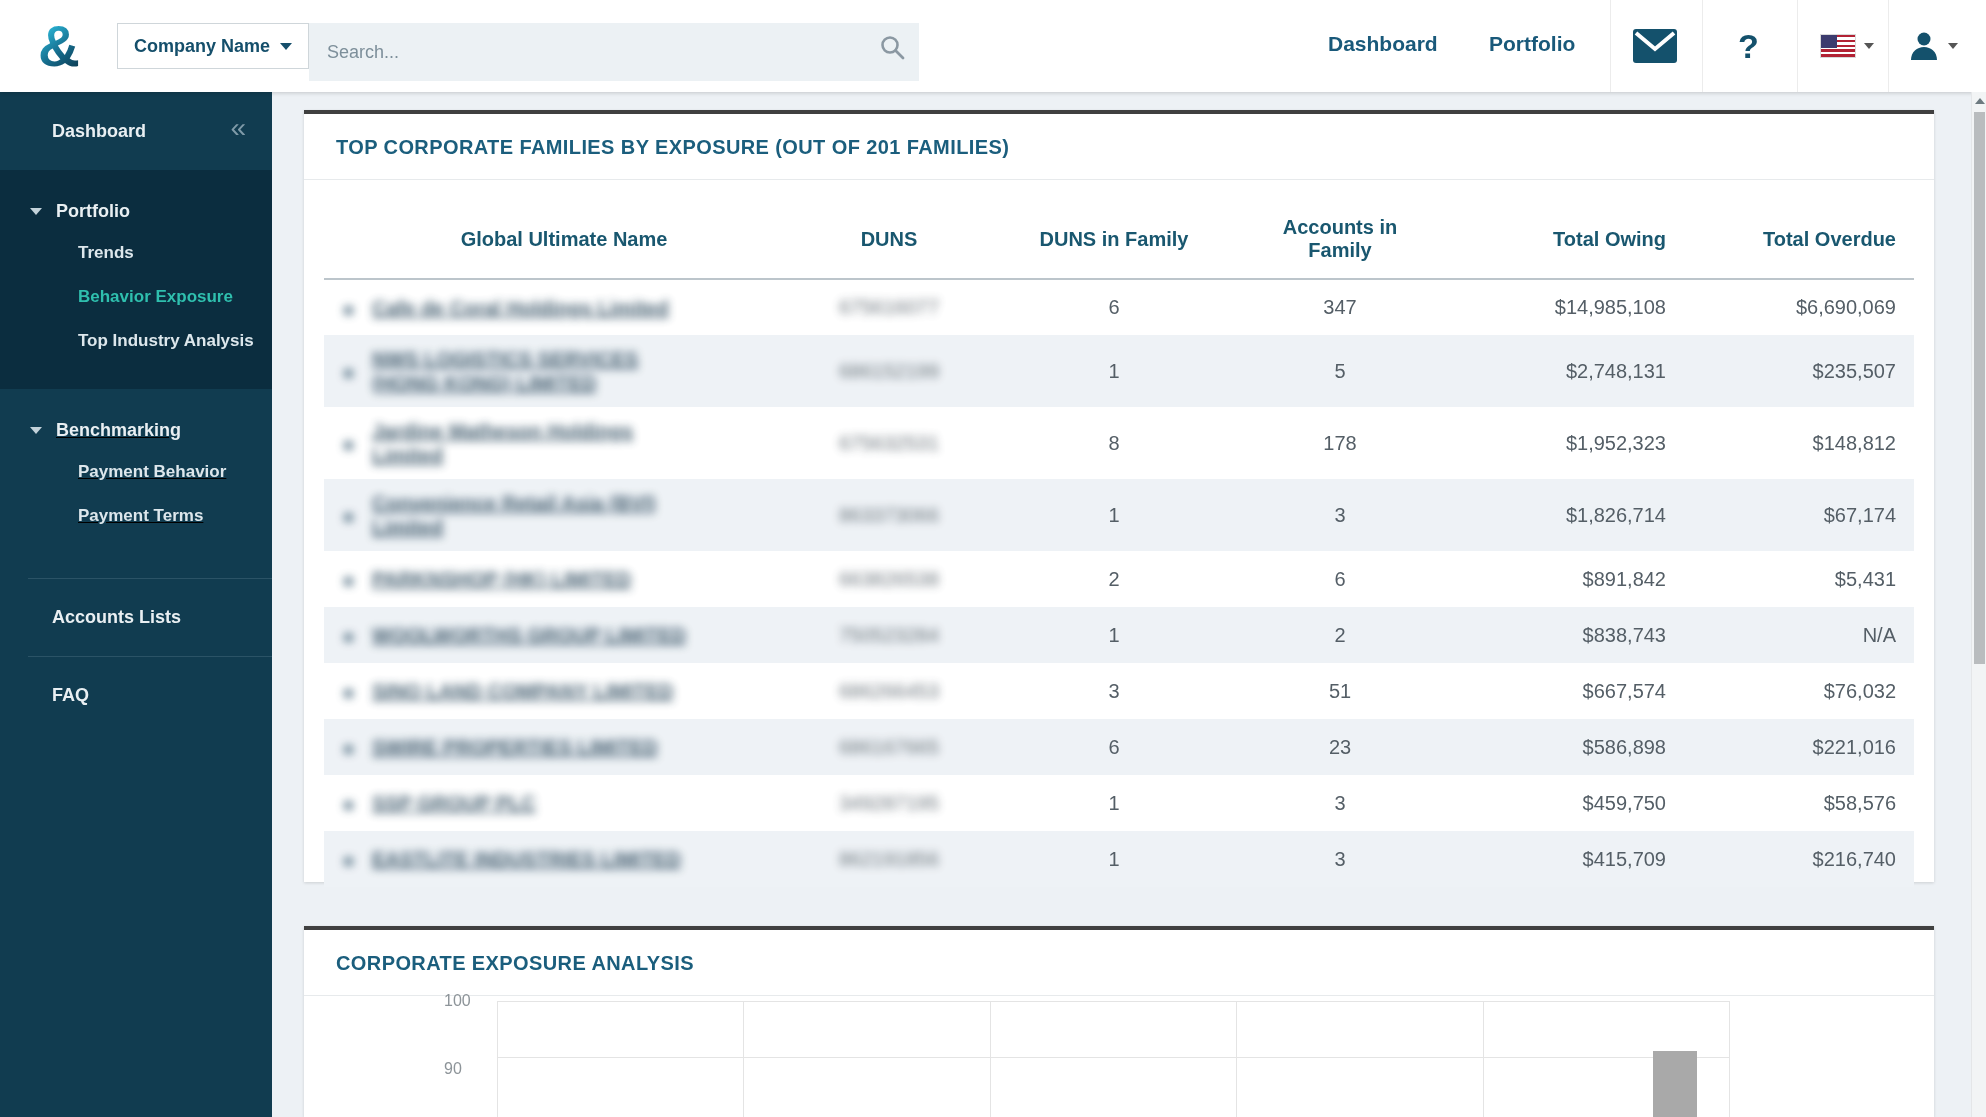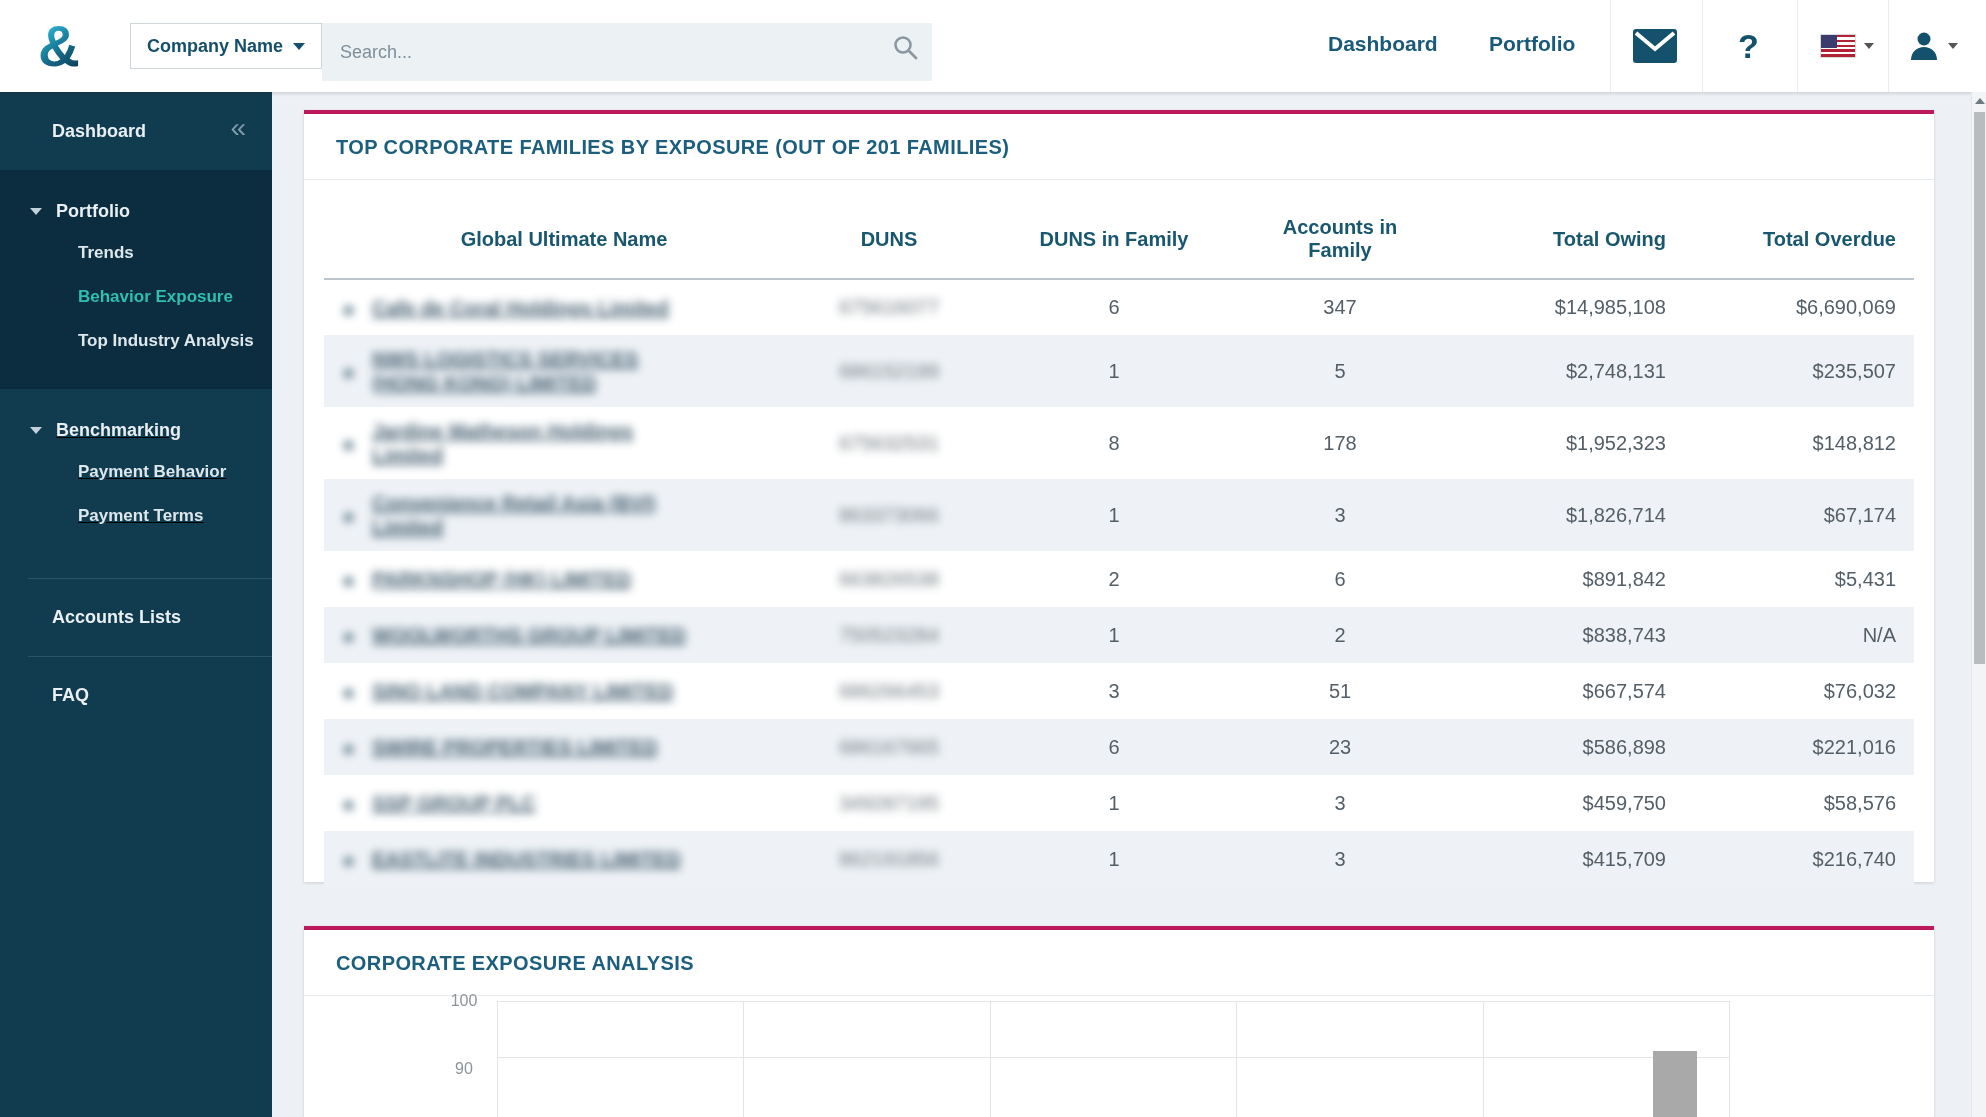--- a/index.html
+++ b/index.html
@@ -6,21 +6,21 @@
   html,body { width:1986px; height:1117px; overflow:hidden;
     font-family:"Liberation Sans","DejaVu Sans",sans-serif; background:#fff; }
 
   
   .topbar { position:absolute; left:0; top:0; width:1986px; height:92px; background:#fff;
     box-shadow:0 1px 4px rgba(0,0,0,.18); z-index:30; }
   .logo { position:absolute; left:26px; top:8px; width:66px; height:76px;
     font-size:58px; font-weight:bold; line-height:76px; text-align:center;
     background:linear-gradient(140deg,#2ab5d6 28%,#156a8a 55%,#0d3b52 80%);
     -webkit-background-clip:text; background-clip:text; color:transparent; cursor:pointer; }
-  .searchwrap { position:absolute; left:117px; top:23px; height:46px; display:flex;margin-left:13px; }
+  .searchwrap { position:absolute; left:117px; top:23px; height:46px; display:flex; }
   .companysel { height:46px; background:#fff; border:1px solid #cfd6da; display:flex;
     align-items:center; padding:0 16px; cursor:pointer; }
   .companysel .lbl { font-size:18px; font-weight:700; color:#154f6b; }
   .caret { width:0; height:0; border-left:6px solid transparent; border-right:6px solid transparent;
     border-top:7px solid #154f6b; margin-left:10px; display:inline-block; }
   .searchfield { width:610px; height:58px; background:#ecf1f4; border:none; outline:none;
     font-size:18px; color:#42525c; padding:0 52px 0 18px; }
   .searchfield::placeholder { color:#7d8f9a; }
   .searchicon { position:absolute; right:14px; top:11px; width:26px; height:26px; cursor:pointer; }
   .searchfield-box { position:relative; }
@@ -49,21 +49,21 @@
     border-top:7px solid #c3d2da; margin:0 14px 0 30px; }
   .sb-child { display:block; margin:0 0 0 78px; padding:12px 0; font-size:17px; font-weight:600;
     color:#dde7ec; cursor:pointer; }
   .sb-child.active { color:#2fbfae; }
   .sb-divider { height:1px; background:#2b5366; margin:14px 0 14px 28px; }
   .sb-single { padding:14px 0 14px 52px; font-size:18px; font-weight:600; color:#e9eff2; cursor:pointer; }
 
   
   .content { position:absolute; left:272px; top:92px; width:1699px; height:1025px; background:#edf1f5; }
   .card { position:absolute; left:32px; width:1630px; background:#fff;
-    border-top:4px solid #be185d; box-shadow:0 1px 3px rgba(0,0,0,.14); }
+    border-top:4px solid #404040; box-shadow:0 1px 3px rgba(0,0,0,.14); }
   .card1 { top:18px; height:772px; }
   .card2 { top:834px; height:191px; overflow:hidden; }
   .card-title { font-size:20px; font-weight:700; color:#1b5e7d; letter-spacing:.4px;
     padding:22px 0 0 32px; }
   .card-title-div { height:1px; background:#e7eaec; margin-top:20px; }
 
   
   table.exp { border-collapse:collapse; margin:8px 20px; width:1590px; table-layout:fixed; }
   table.exp col.c1{width:480px}  table.exp col.c2{width:170px}
   table.exp col.c3{width:280px}  table.exp col.c4{width:172px}
@@ -84,21 +84,21 @@
   .namelink { color:#2d4a5e; font-weight:600; text-decoration:underline; cursor:pointer;
     display:inline-block; line-height:24px; }
   .expicon { position:absolute; left:20px; top:50%; margin-top:-2px; width:9px; height:9px;
     background:#5c788a; border-radius:2px; cursor:pointer; }
   .dunsval { color:#5a646c; }
 
   
   .chartbox { position:relative; width:100%; height:130px; }
   .gridline-h { position:absolute; height:1px; background:#e4e4e4; }
   .gridline-v { position:absolute; width:1px; background:#e4e4e4; }
-  .ytick { position:absolute; font-size:16px; color:#8d9499; text-align:center; width:40px; }
+  .ytick { position:absolute; font-size:16px; color:#8d9499; text-align:left; width:40px; }
   .chartbar { position:absolute; background:#a9a9a9; }
 
   
   .scrollbar { position:absolute; right:0; top:92px; width:15px; height:1025px; background:#f2f4f5;
     border-left:1px solid #e4e6e8; z-index:40; }
   .sb-arrow { width:15px; height:18px; display:flex; align-items:center; justify-content:center; cursor:pointer; }
   .sb-arrow .tri { width:0; height:0; border-left:5px solid transparent; border-right:5px solid transparent;
     border-bottom:6px solid #6d7a80; }
   .sb-thumb { position:absolute; left:2px; top:20px; width:11px; height:552px; background:#b9bcbe; cursor:pointer; }
 </style>

